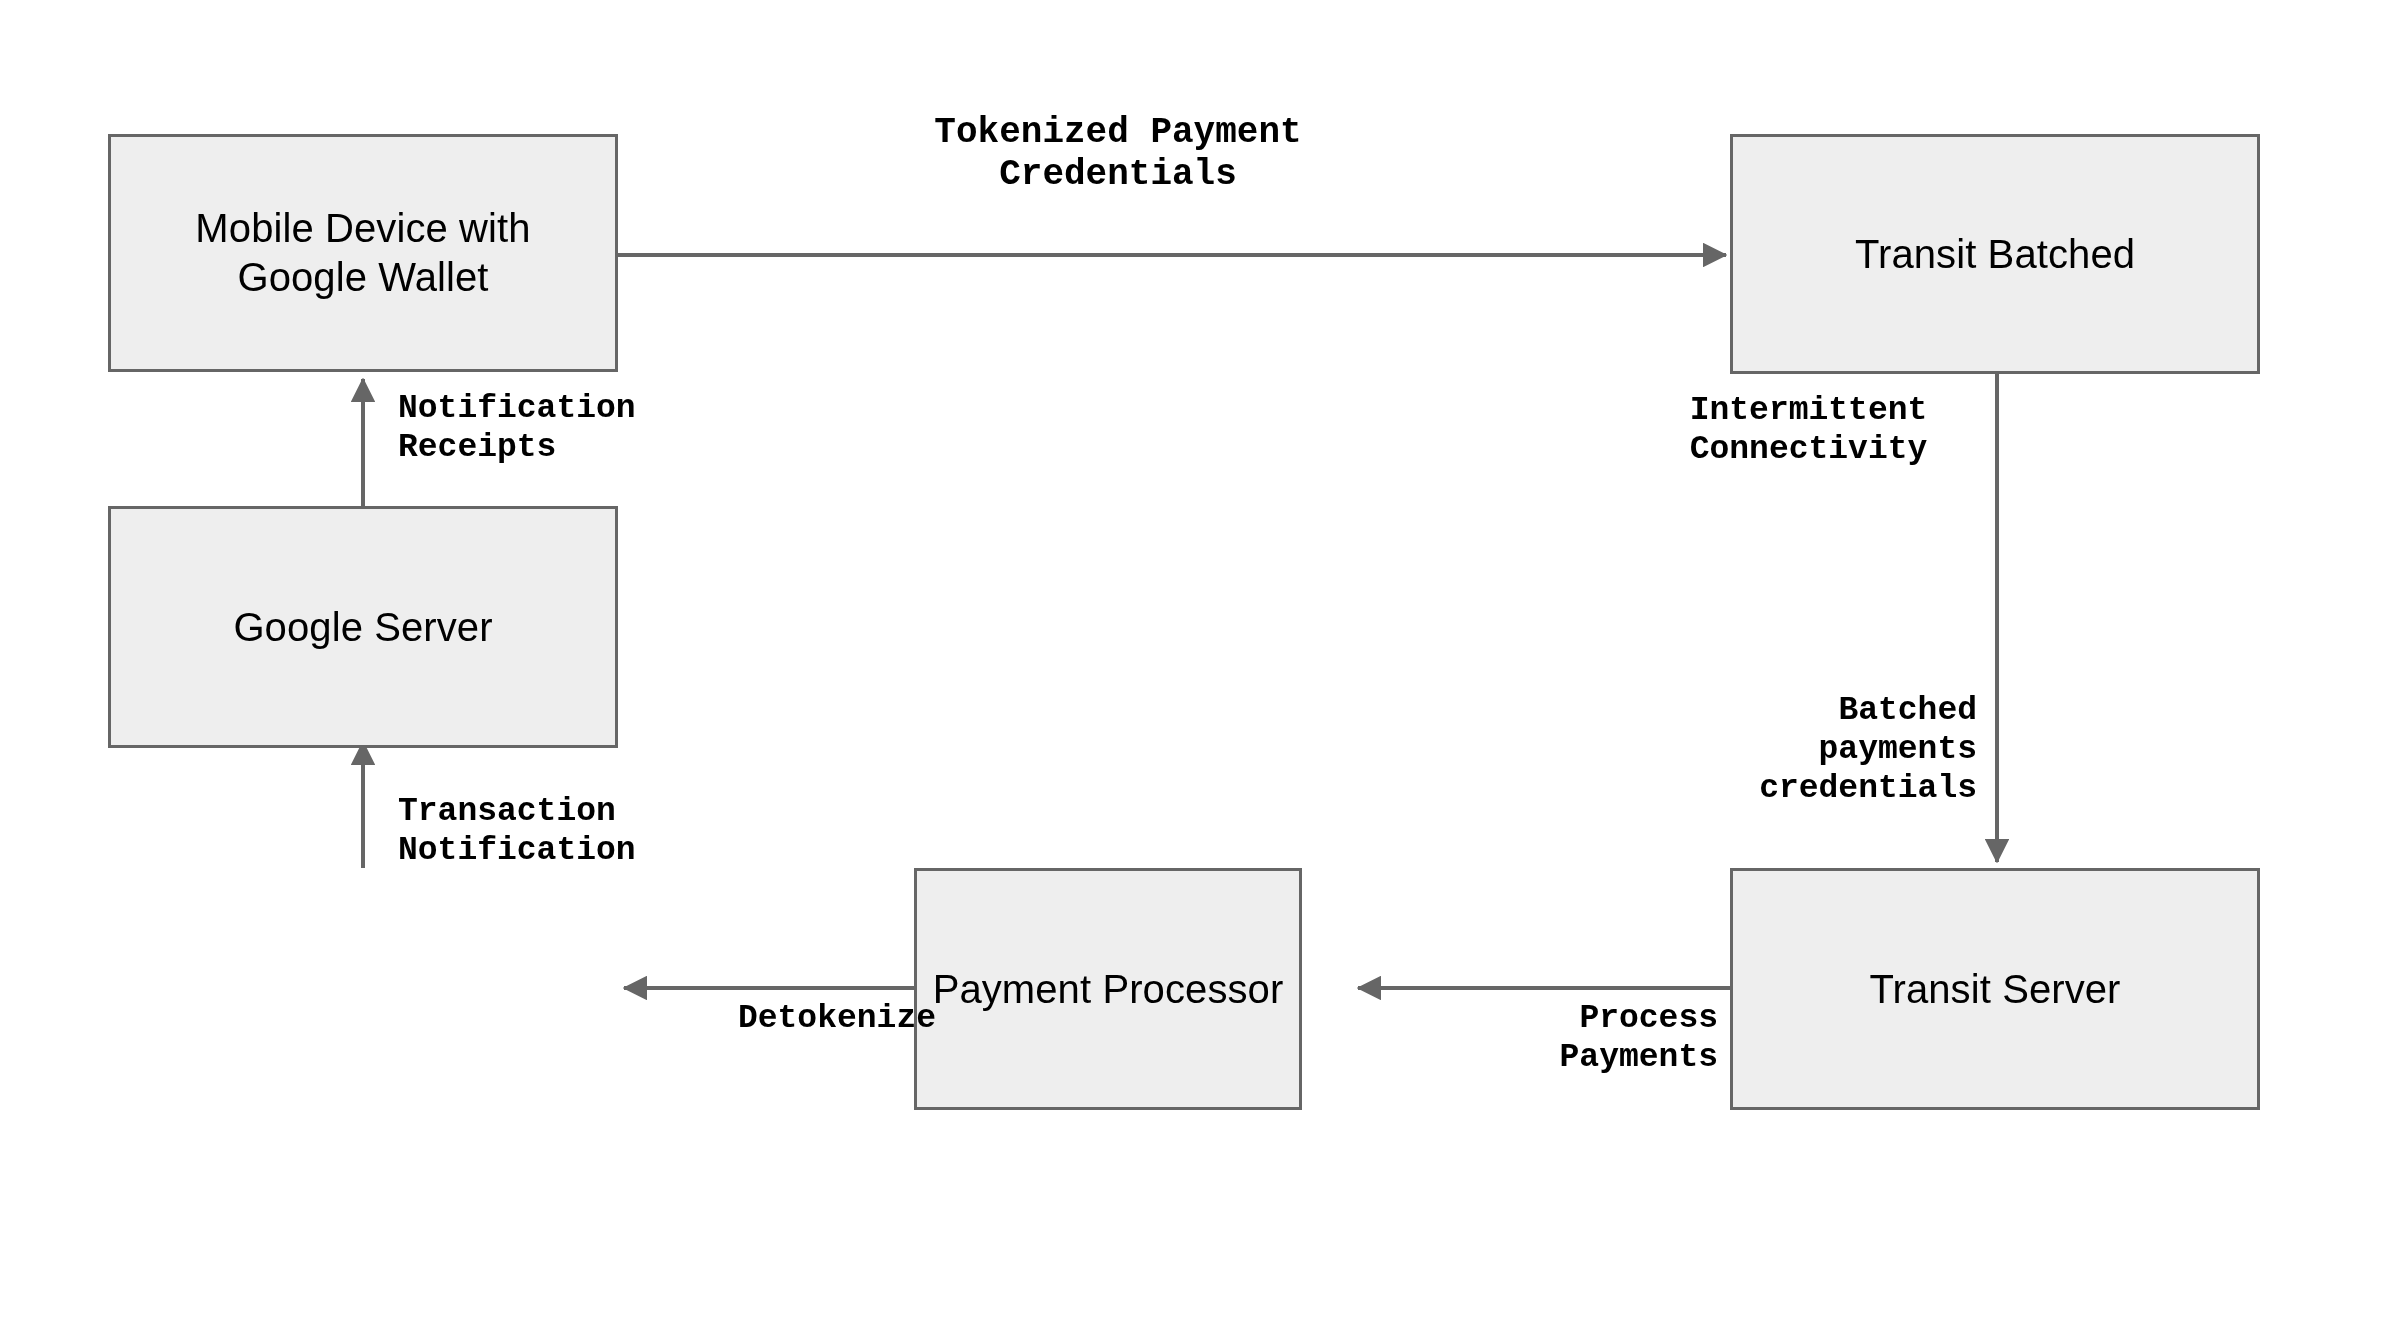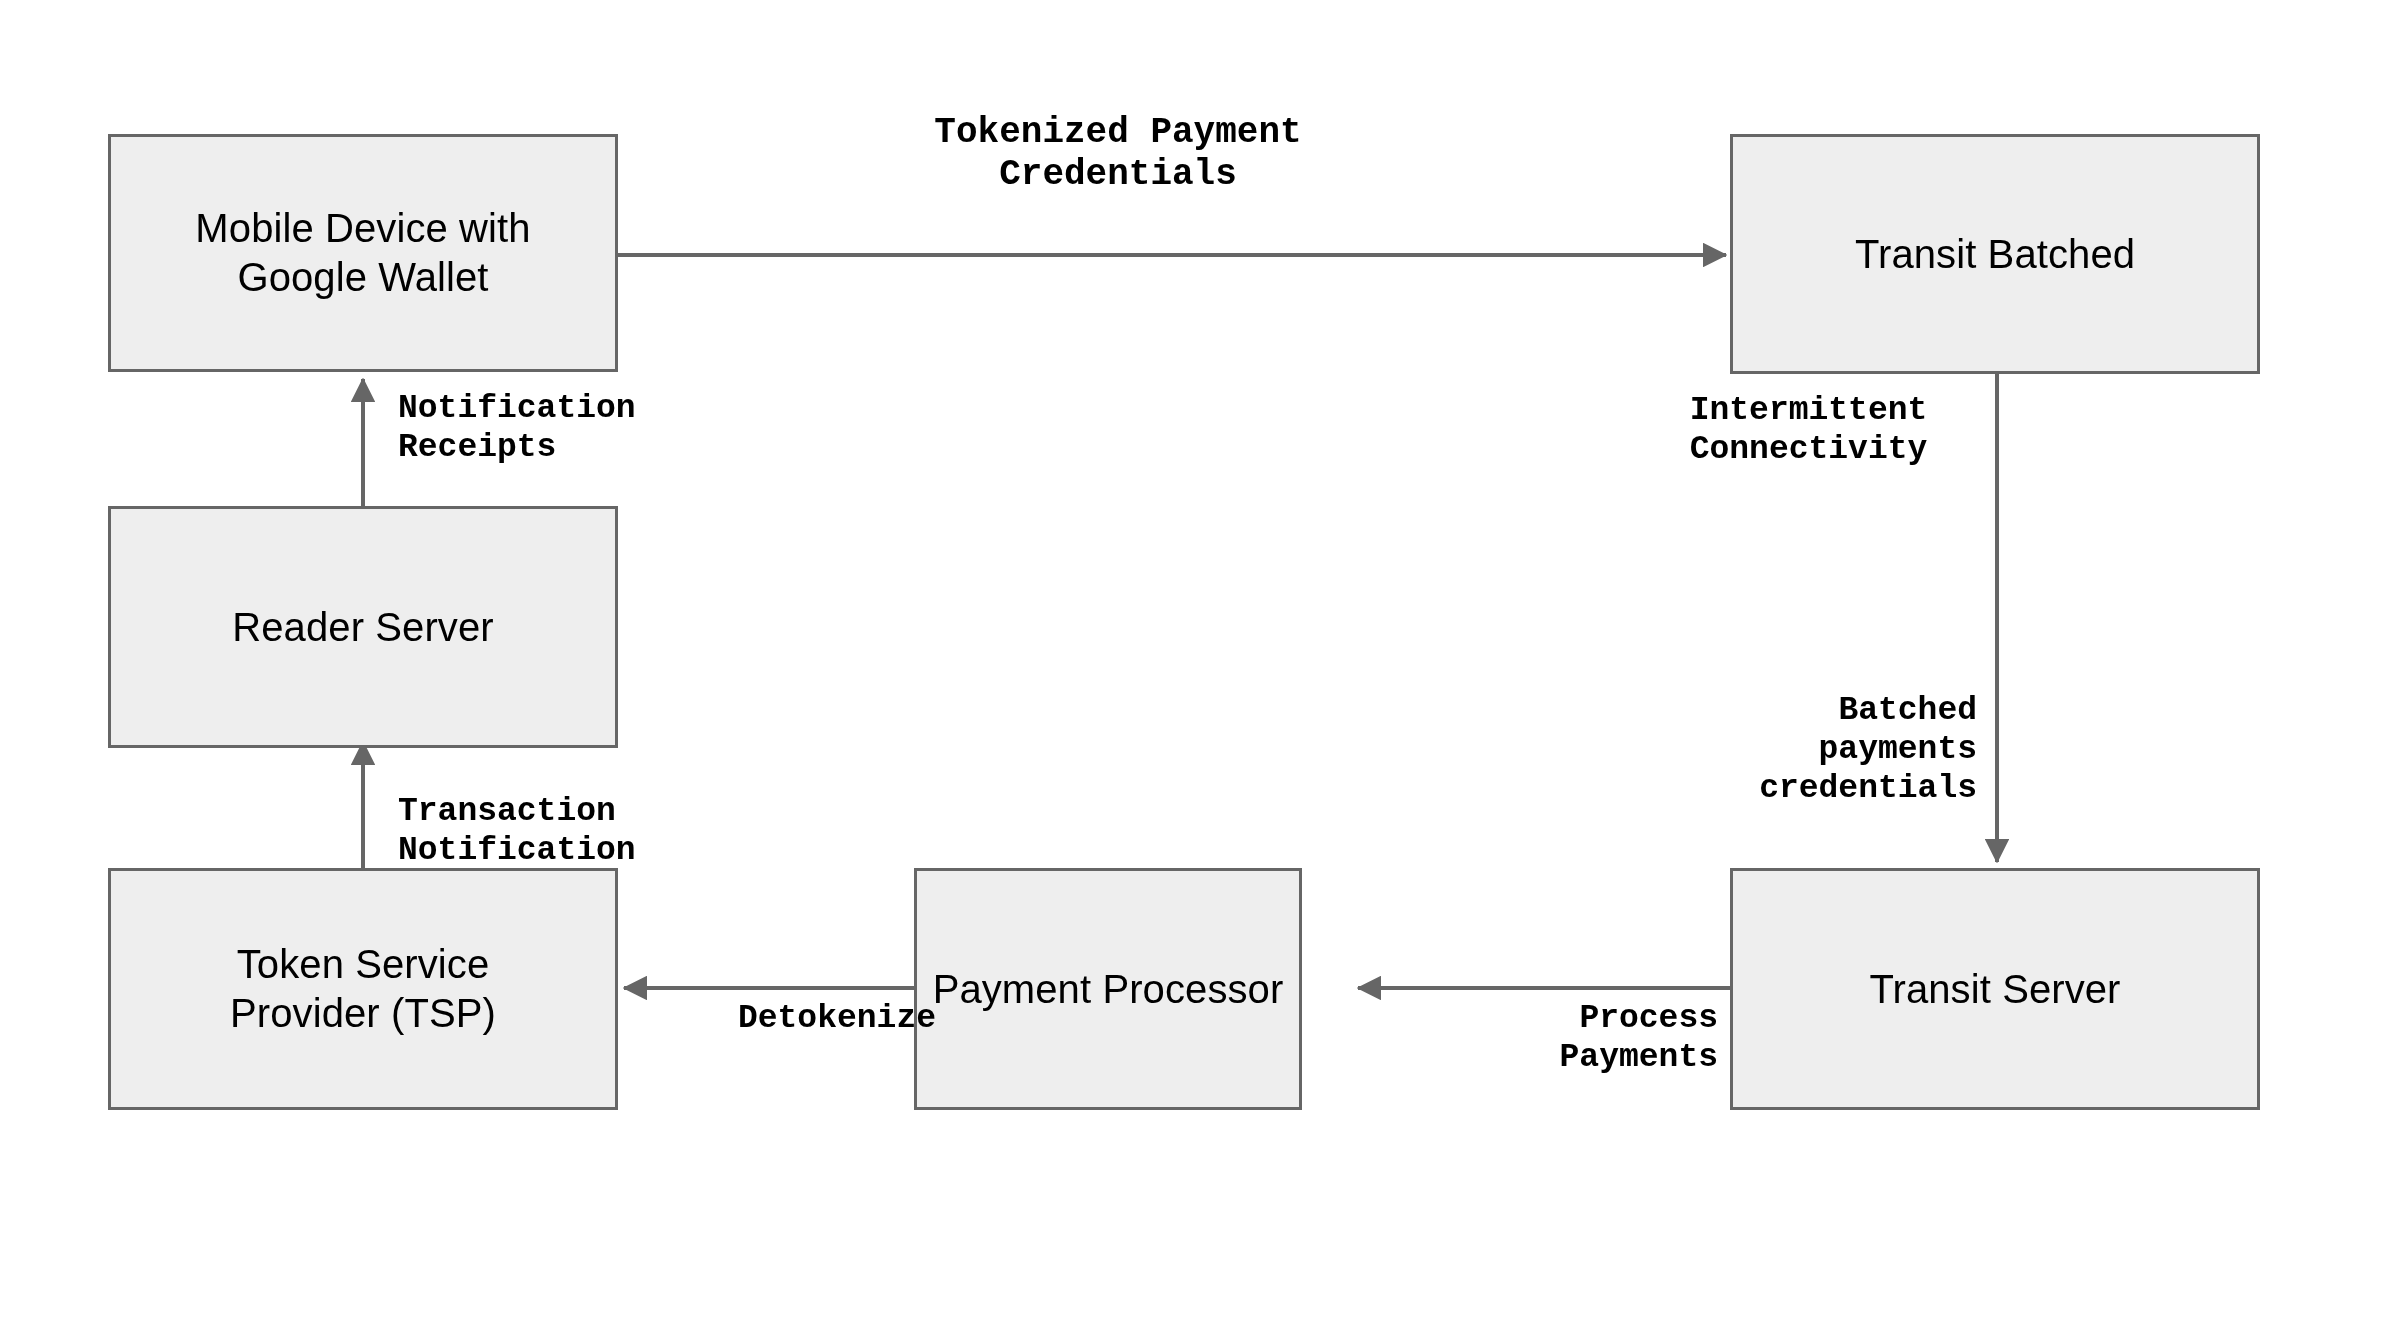--- a/index.html
+++ b/index.html
@@ -121,27 +121,23 @@
 
     <line x1="363" y1="506" x2="363" y2="379" stroke="#666666" stroke-width="4" marker-end="url(#arrow-end)"></line>
   </svg>
 
   <div class="node" id="node-mobile-device">
     <span class="node-label">Mobile Device with
 Google Wallet</span>
   </div>
 
   <div class="node" id="node-google-server">
-    <span class="node-label">Reader Server</span>
+    <span class="node-label">Google Server</span>
   </div>
 
-  <div class="node" id="node-tsp">
-    <span class="node-label">Token Service
-Provider (TSP)</span>
-  </div>
 
   <div class="node" id="node-payment-proc">
     <span class="node-label">Payment Processor</span>
   </div>
 
   <div class="node" id="node-transit-reader">
     <span class="node-label">Transit Batched</span>
   </div>
 
   <div class="node" id="node-transit-server">

